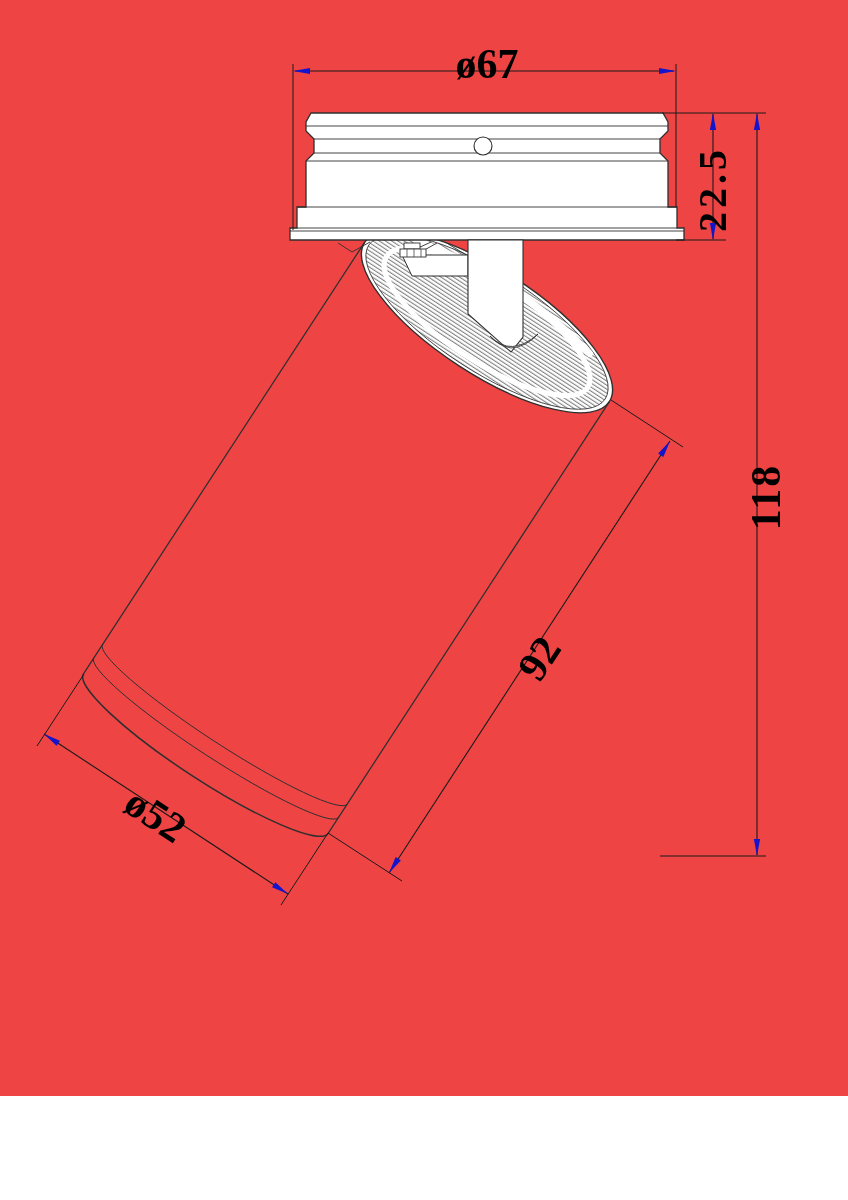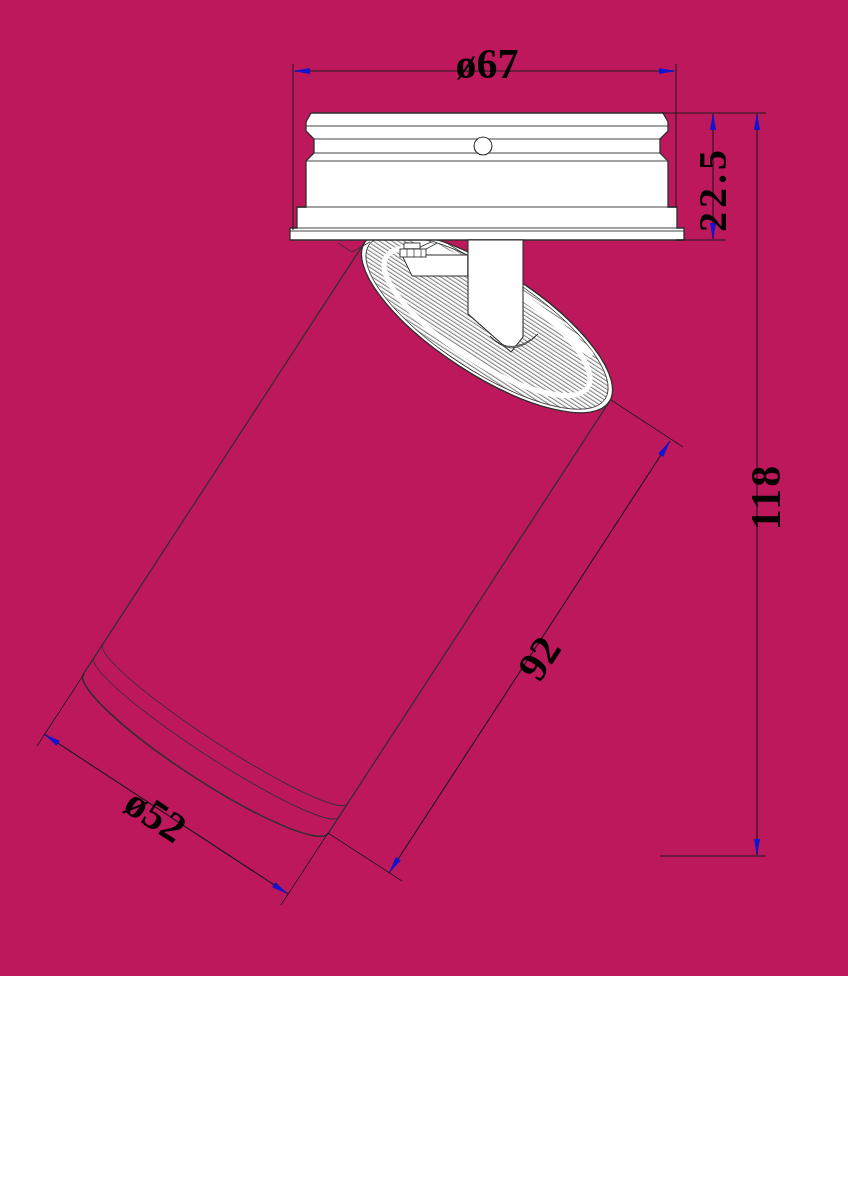--- a/index.html
+++ b/index.html
@@ -1,16 +1,16 @@
 <!DOCTYPE html>
 <html><head>
 <meta charset="utf-8">
 <style>
   html,body{margin:0;padding:0;background:#ffffff;}
-  .sheet{width:848px;height:976px;background:#be185d;position:relative;overflow:hidden;}
+  .sheet{width:848px;height:1096px;background:#ef4444;position:relative;overflow:hidden;}
   svg{display:block;}
   .dimtext{font-family:"Liberation Serif","DejaVu Serif",serif;font-weight:bold;}
   .thin{stroke-width:0.9;fill:none;}
   .med{stroke-width:1.25;fill:none;}
   .heavy{stroke-width:1.5;fill:none;}
   .whitefill{fill:#ffffff;}
 </style>
 </head>
 <body>
 

